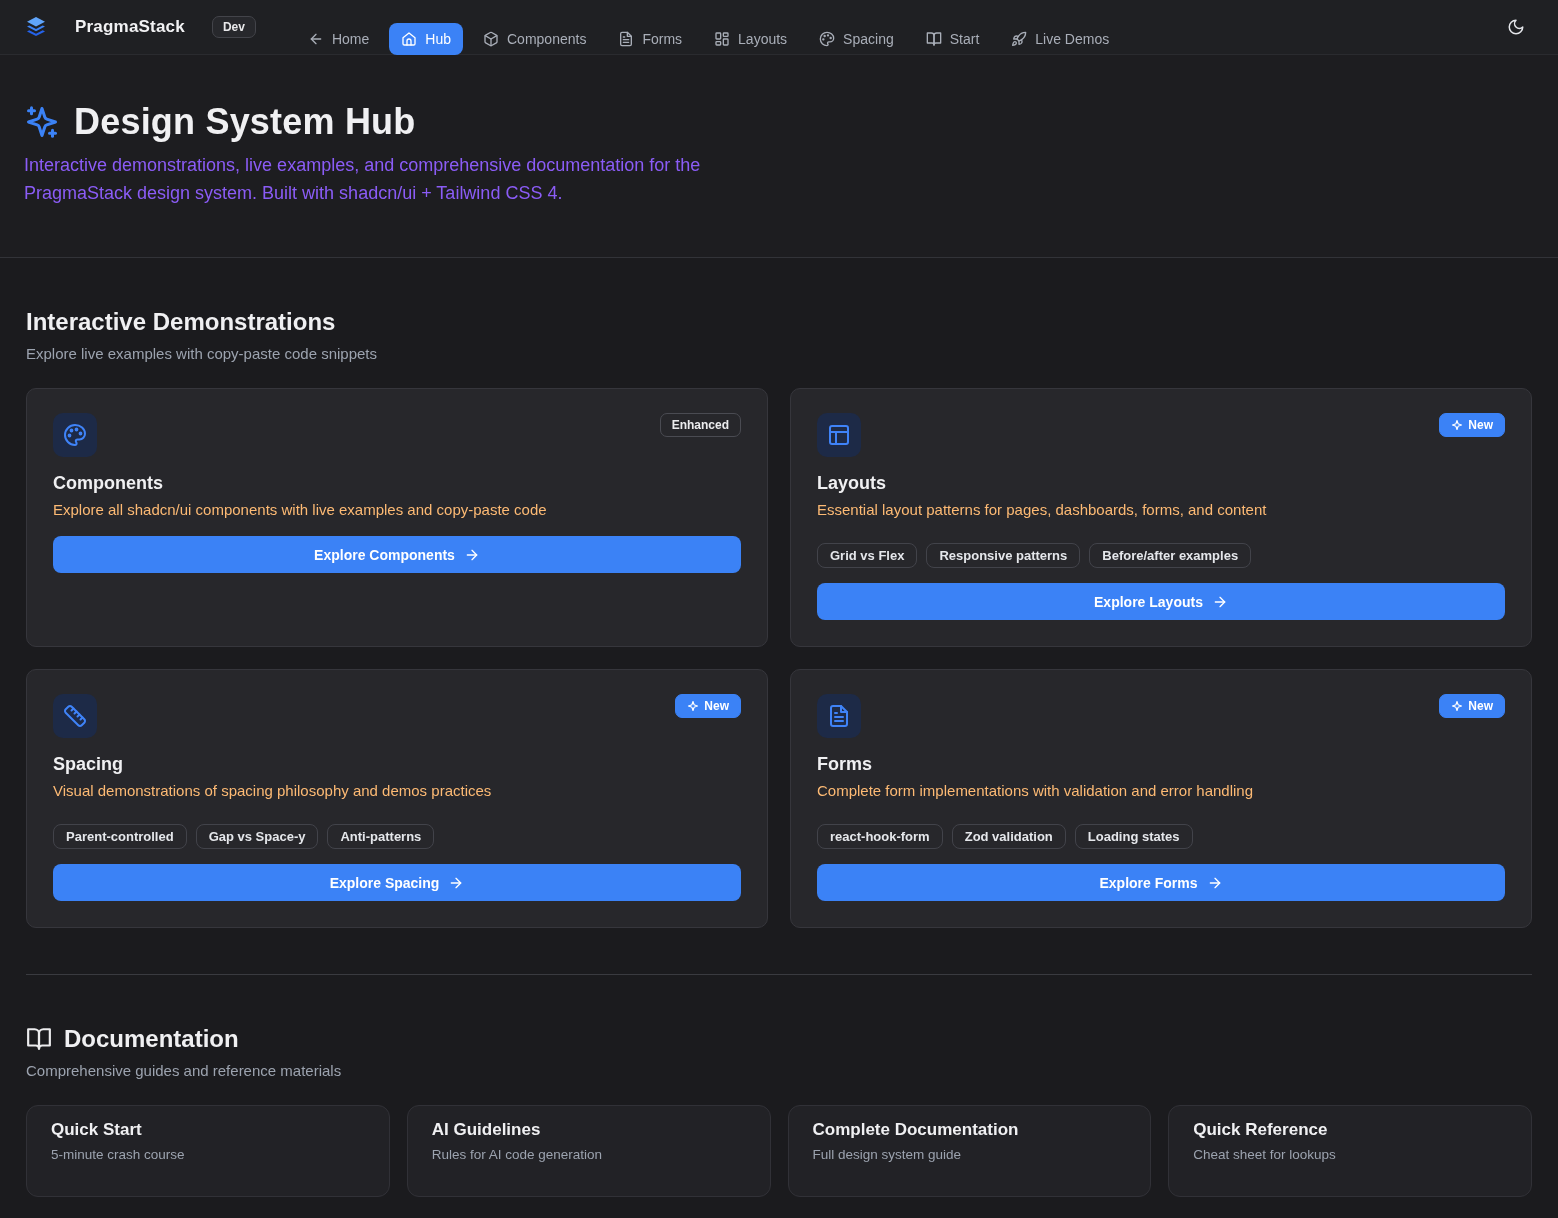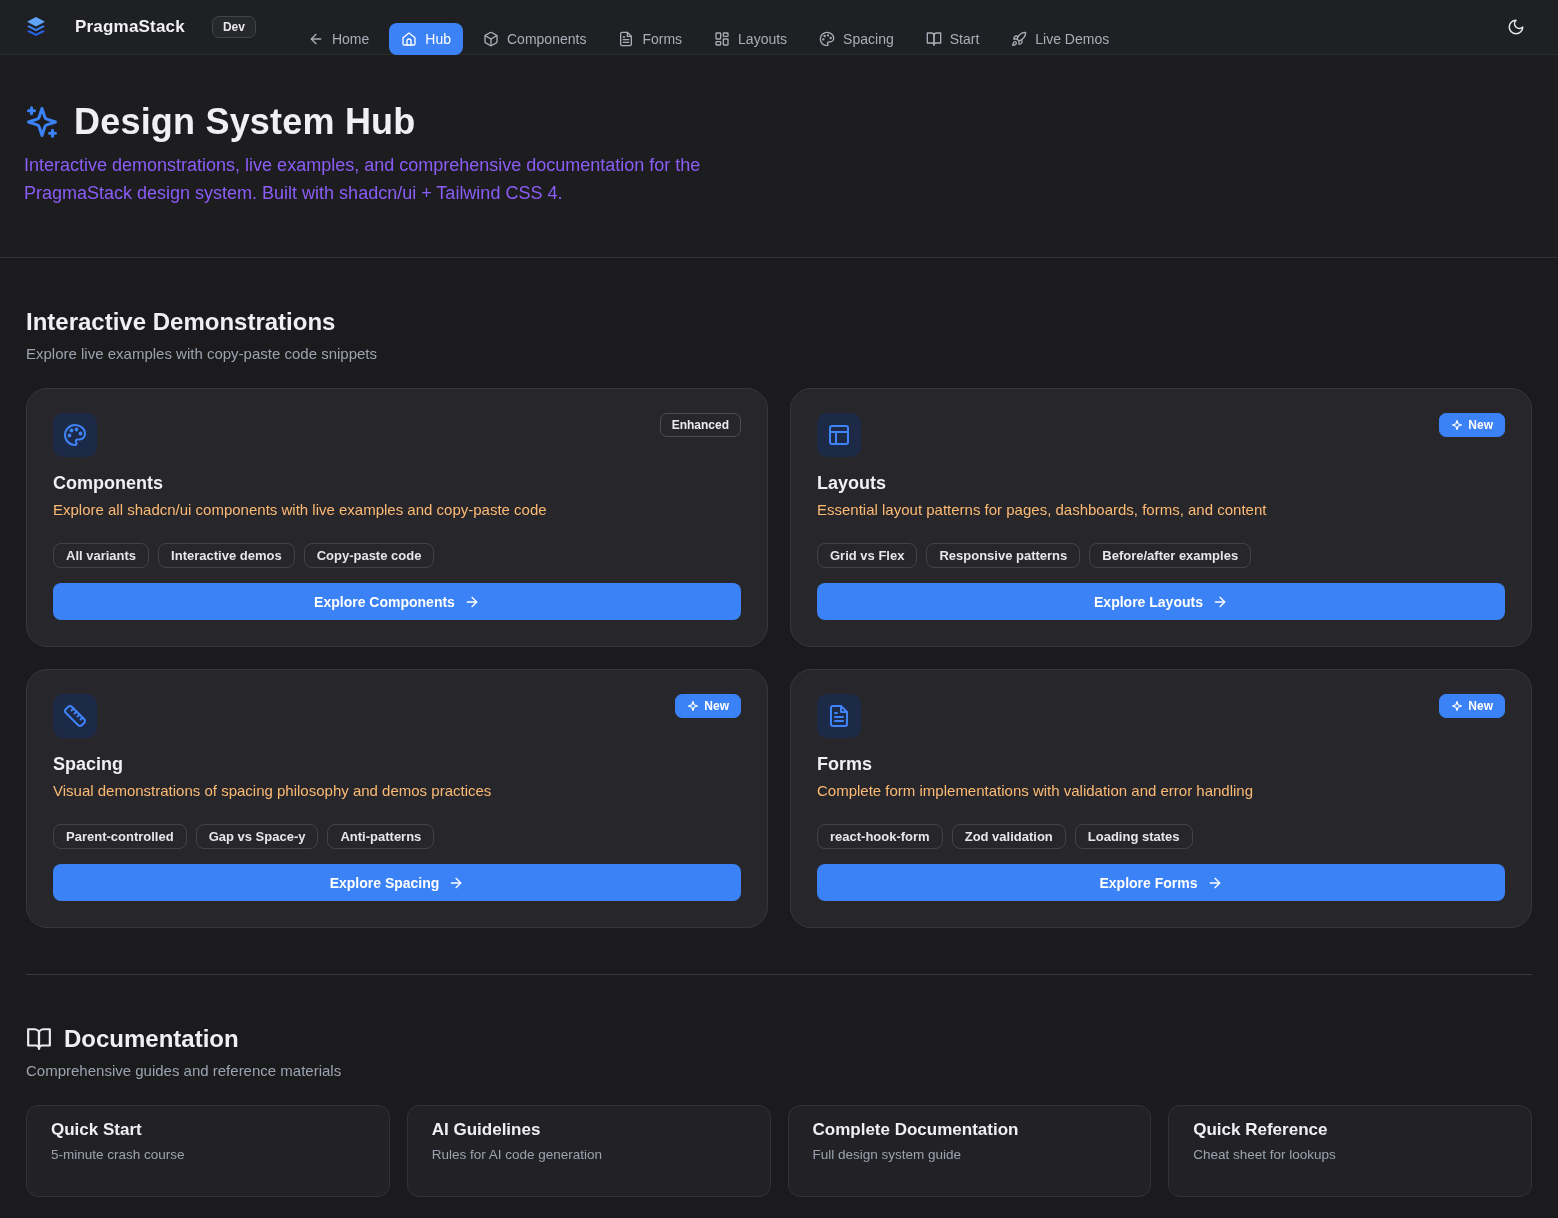--- a/index.html
+++ b/index.html
@@ -51,21 +51,21 @@
   .section-heading { font-size:24px; font-weight:700; color:#f0f0f2; }
   .docs-heading-row { display:flex; align-items:center; gap:12px; }
   .docs-heading-row svg { color:#ececee; }
   .section-subheading { margin-top:9px; font-size:15px; color:#9ca3af; }
 
   
   .demo-grid {
     margin-top:26px; display:grid; grid-template-columns:1fr 1fr; gap:22px;
   }
   .card {
-    background:#27272b; border:1px solid #36363c; border-radius:21px;
+    background:#27272b; border:1px solid #36363c; border-radius:10px;
     padding:24px 26px 26px;
   }
   .card-top { display:flex; align-items:flex-start; justify-content:space-between; }
   .icon-tile {
     width:44px; height:44px; border-radius:10px; background:#1d2a47;
     display:flex; align-items:center; justify-content:center; color:#3f83f8;
   }
   .badge {
     display:inline-flex; align-items:center; gap:5px; font-size:12px; font-weight:700;
     border-radius:7px; padding:4px 11px; line-height:1.2;
@@ -245,25 +245,20 @@
                 <circle cx="13.5" cy="6.5" r=".9"></circle>
                 <circle cx="17.5" cy="10.5" r=".9"></circle>
                 <circle cx="8.5" cy="7.5" r=".9"></circle>
                 <circle cx="6.5" cy="12.5" r=".9"></circle>
               </svg>
           </div>
           <span class="badge badge-outline">Enhanced</span>
         </div>
         <h3 class="card-title">Components</h3>
         <p class="card-desc">Explore all shadcn/ui components with live examples and copy-paste code</p>
-        <div class="tag-row">
-          <span class="tag">All variants</span>
-          <span class="tag">Interactive demos</span>
-          <span class="tag">Copy-paste code</span>
-        </div>
         <button class="cta">
           <span>Explore Components</span>
           <span>
             <svg width="16" height="16" viewBox="0 0 24 24" fill="none" stroke="currentColor" stroke-width="2" stroke-linecap="round" stroke-linejoin="round">
                 <path d="M5 12h14"></path>
                 <path d="m12 5 7 7-7 7"></path>
               </svg>
           </span>
         </button>
       </article>

